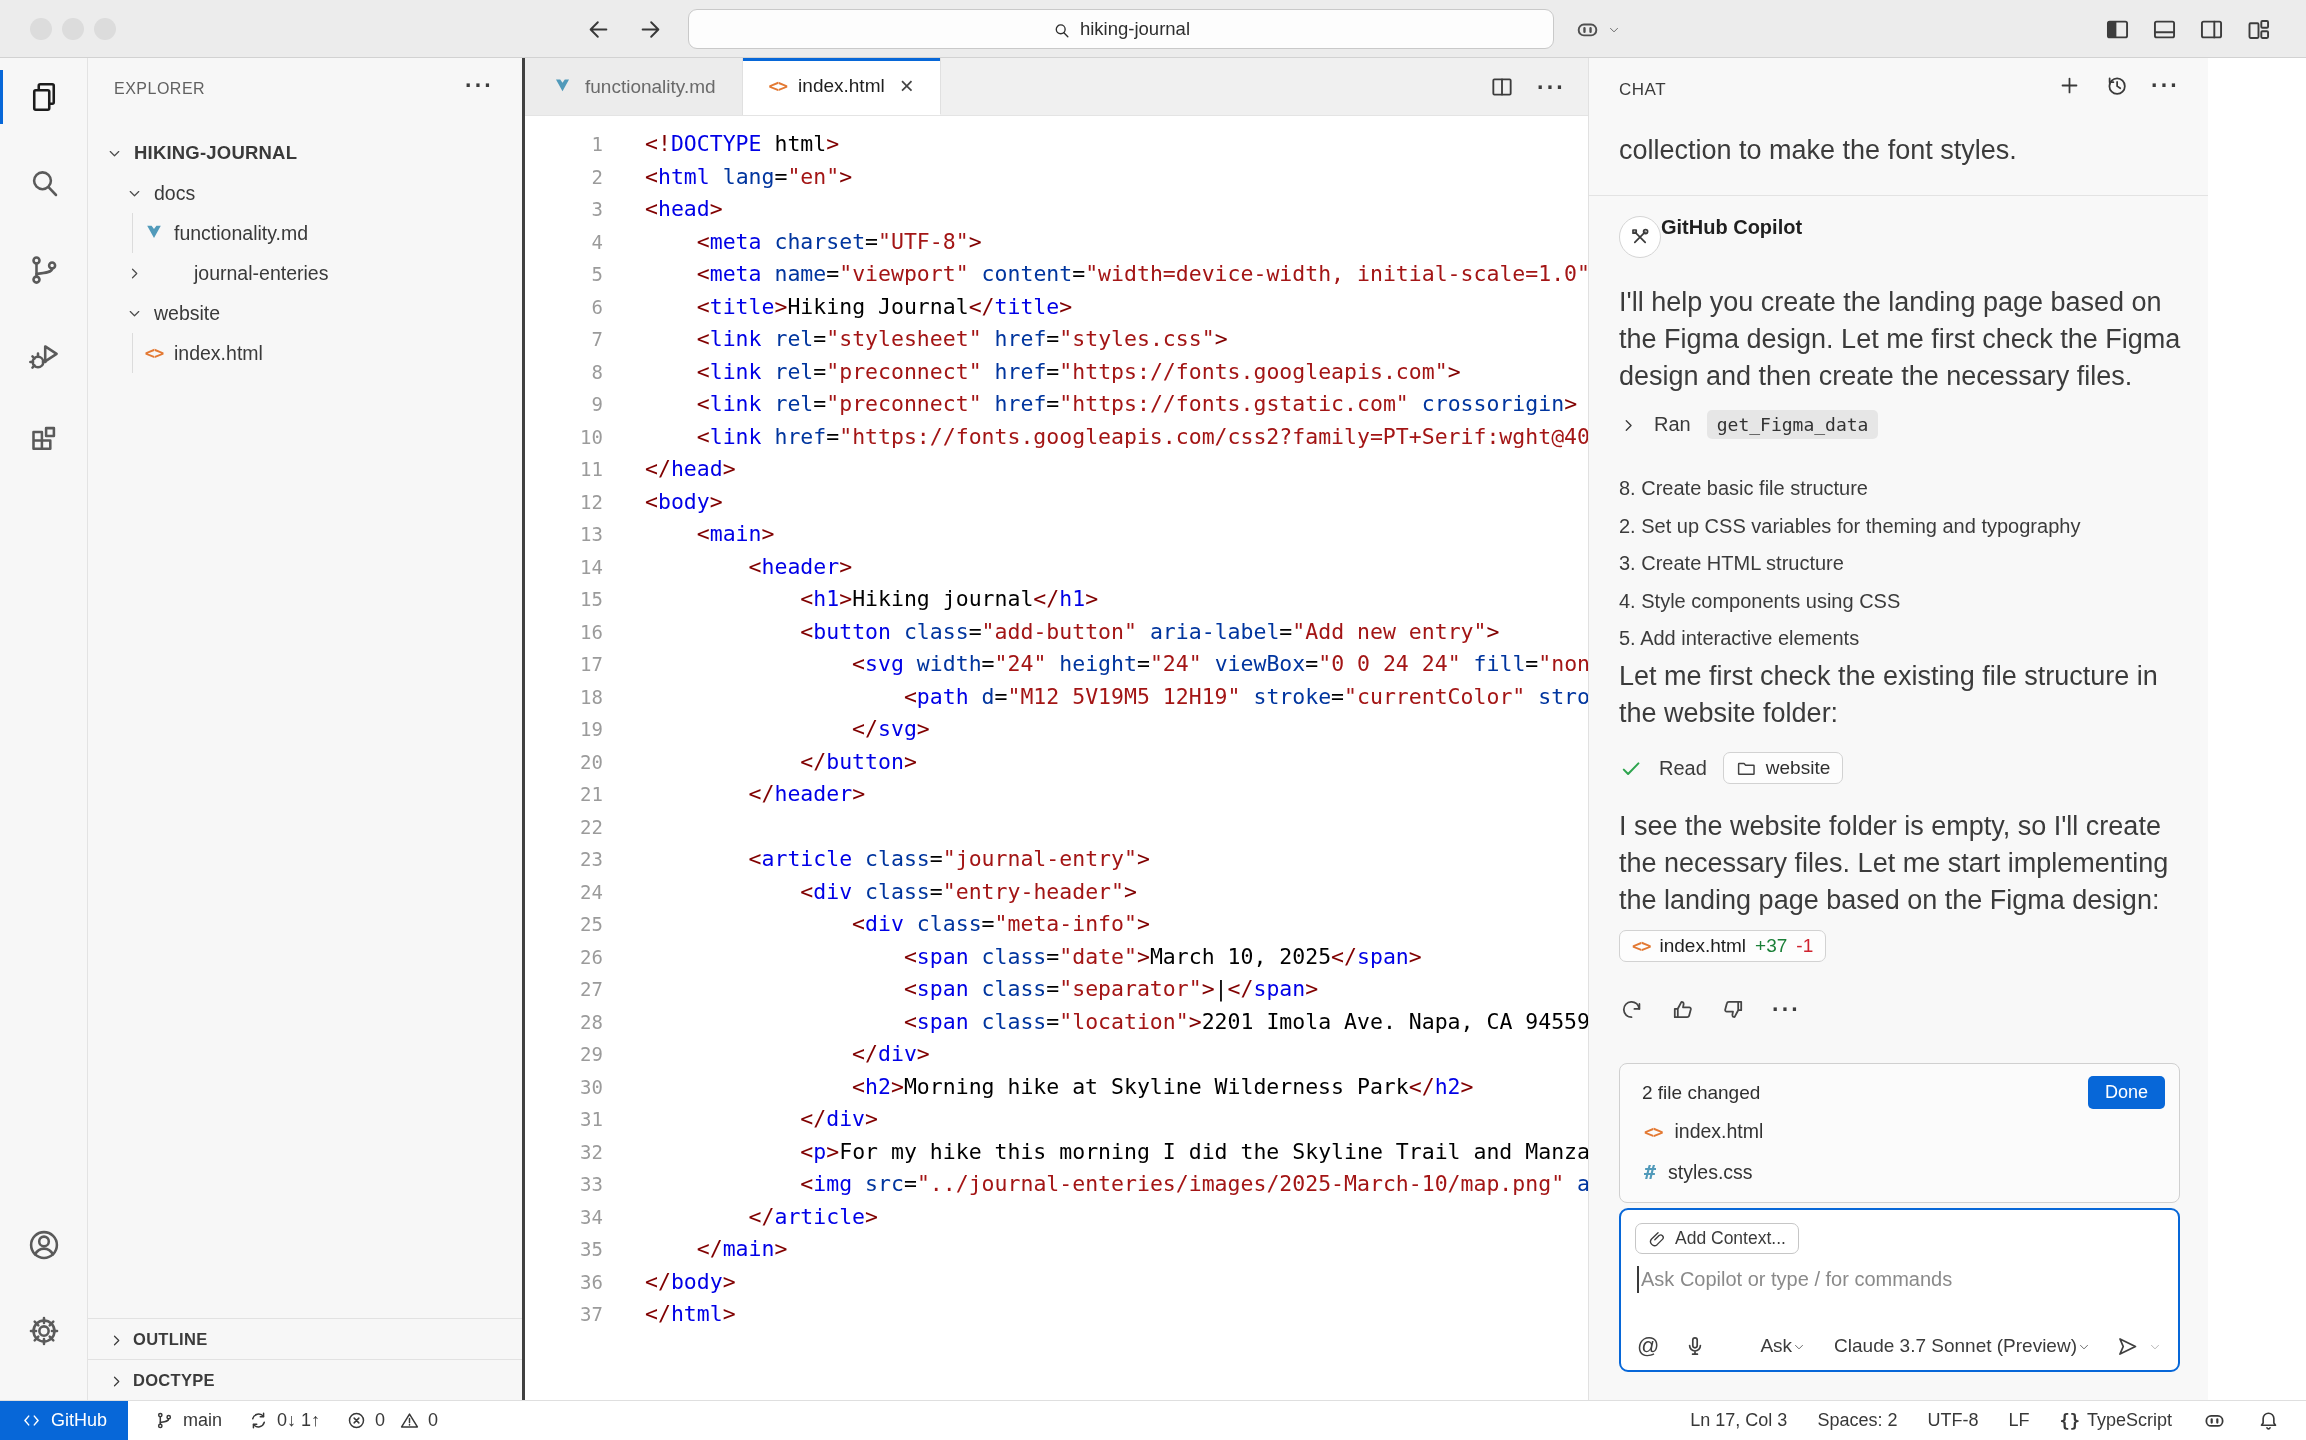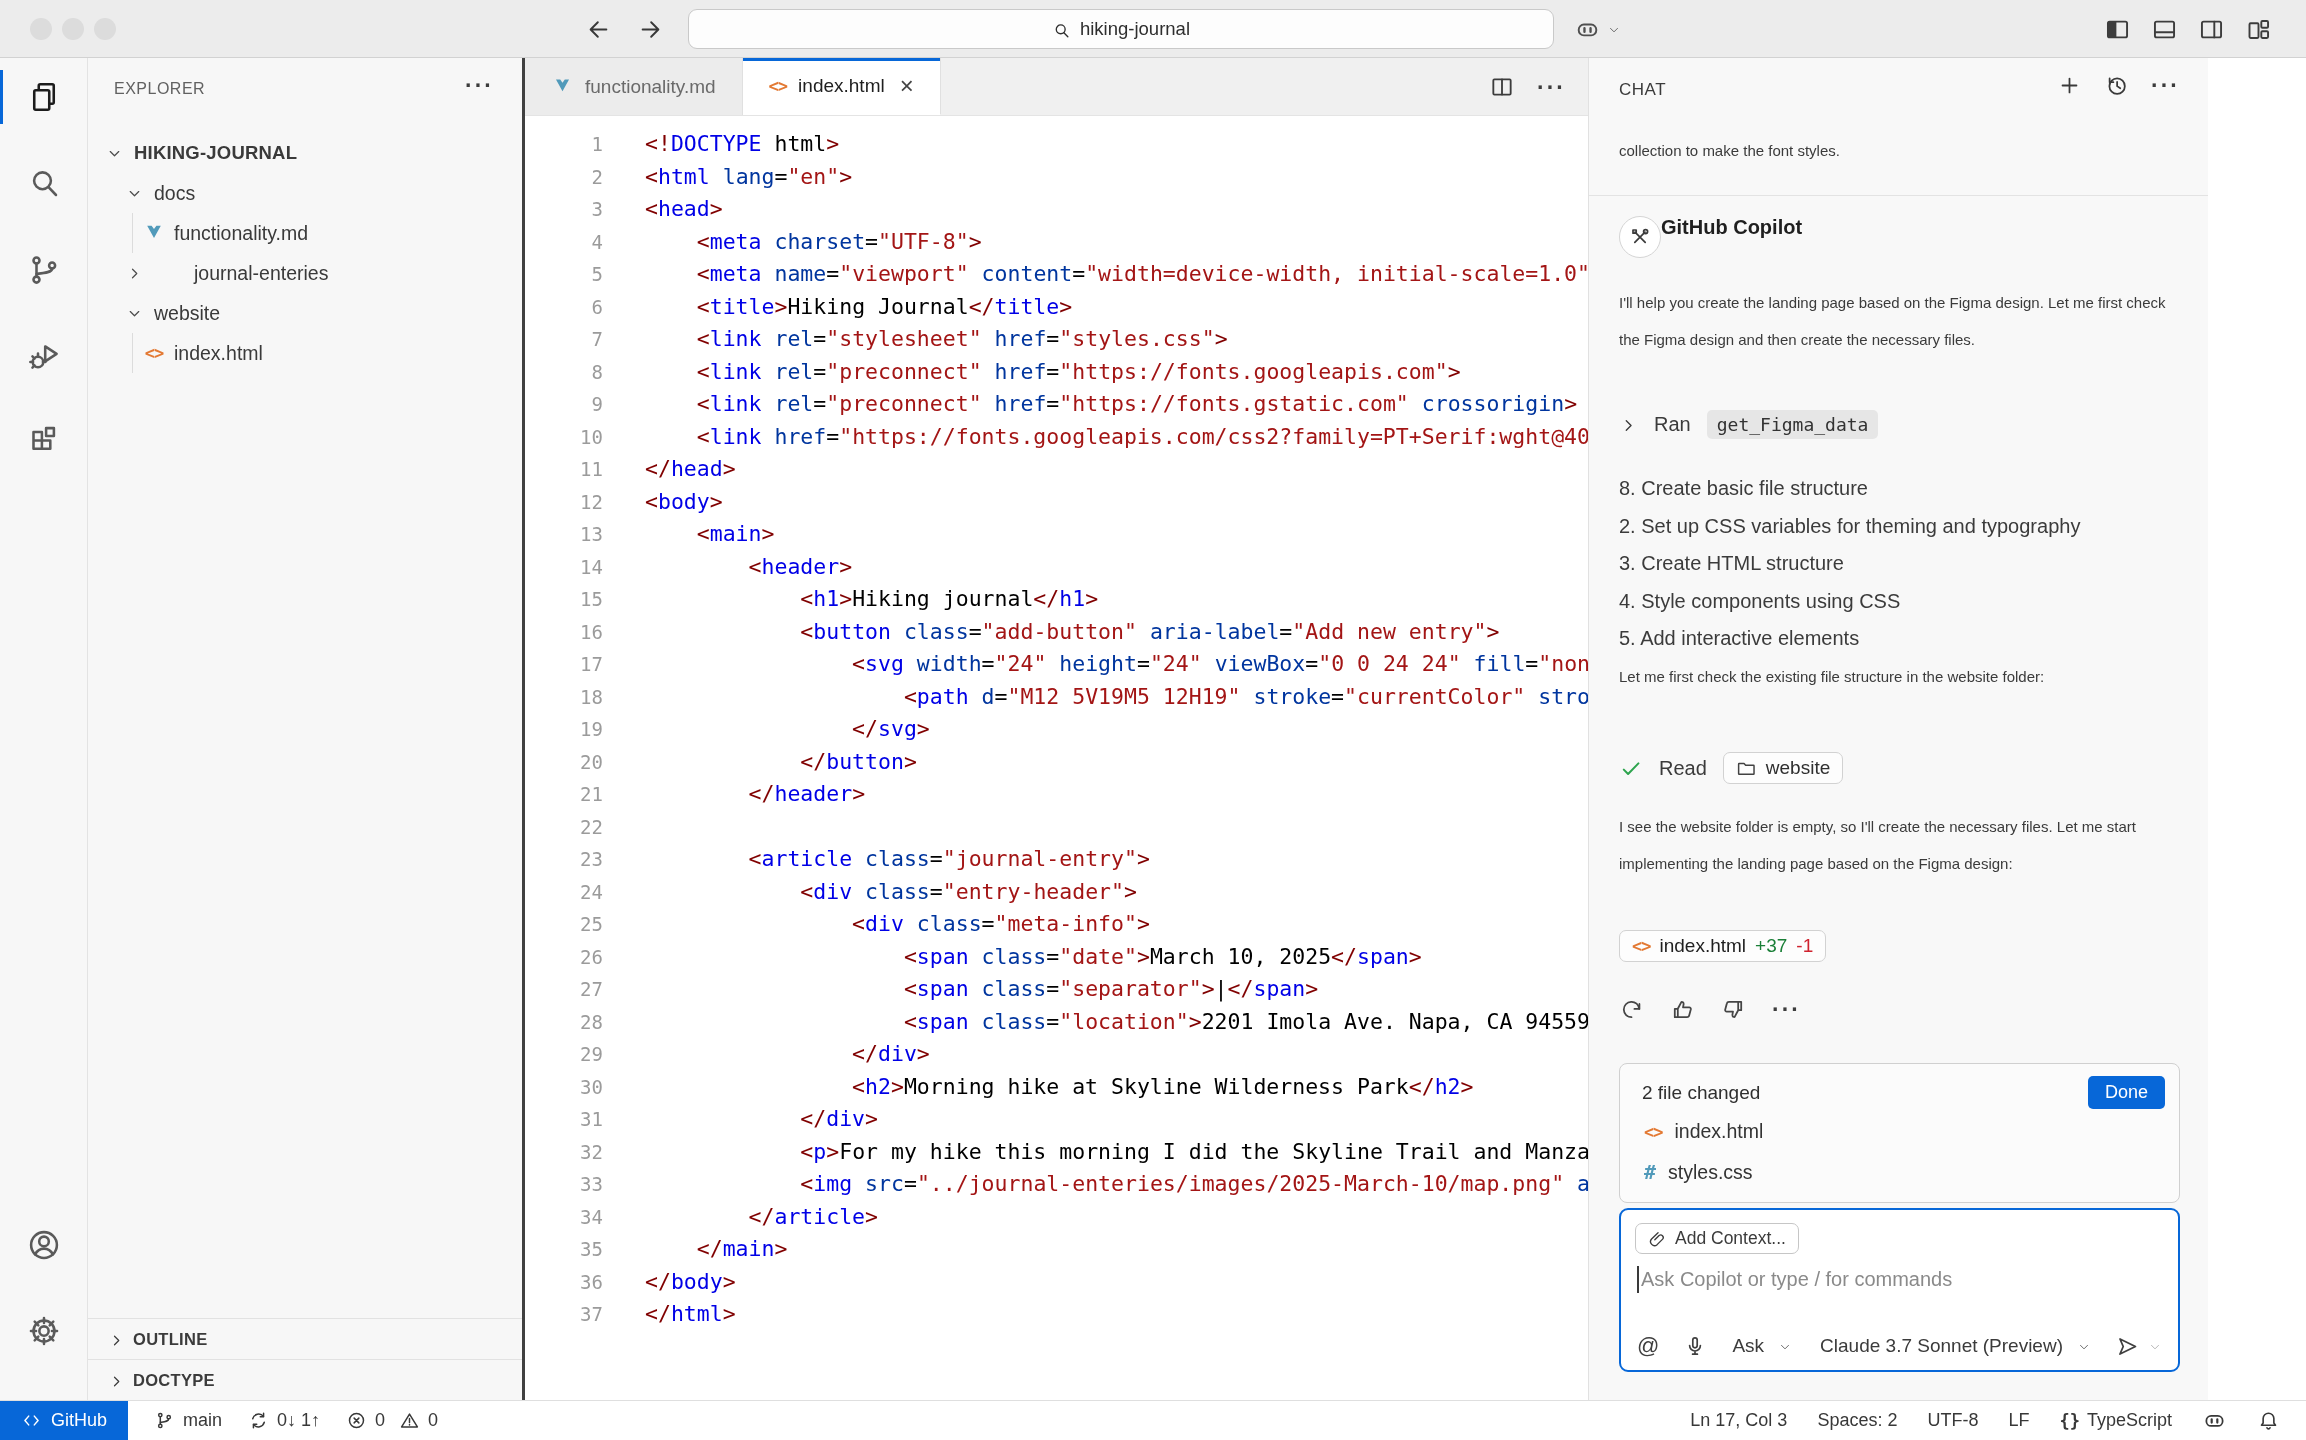--- a/index.html
+++ b/index.html
@@ -46,21 +46,21 @@
 .code{position:absolute;top:58px;left:0;right:0;bottom:0;padding-top:12px;overflow:hidden;background:#fff}
 .cl{height:32.5px;display:flex;white-space:pre}
 .ln{width:78px;text-align:right;color:#9b9b9b;font:19px/32.5px "DejaVu Sans Mono",monospace;flex:none}
 .lc{margin-left:42px;font:21.5px/32.5px "DejaVu Sans Mono",monospace;white-space:pre}
 .tok-t{color:#0000e6}.tok-a{color:#00359e}.tok-s{color:#a31515}.tok-p{color:#800000}.tok-x{color:#000}
 
 .chat{width:620px;background:#f8f8f8;border-left:1px solid #e1e1e1;position:relative;flex:none}
 .cb{position:absolute;left:30px;right:26px}
 .chat-title{font-size:17px;color:#3b3b3b;letter-spacing:.5px}
 .chat-hicons{position:absolute;right:28px;top:14px;display:flex;gap:22px;color:#3a3a3a;align-items:center}
-.msg{font-size:15px;line-height:37px;color:#3b3b3b}
+.msg{font-size:27px;line-height:37px;color:#3b3b3b}
 .divider{position:absolute;left:0;right:0;height:1px;background:#e3e3e3}
 .agent{display:flex;align-items:flex-start;gap:0}
 .avatar{width:42px;height:42px;border-radius:50%;background:#fff;border:1px solid #d5d5d5;
   display:flex;align-items:center;justify-content:center;color:#3b3b3b}
 .agent-name{font-weight:bold;font-size:20px;color:#1f1f1f}
 .ranrow{display:flex;align-items:center;gap:16px;color:#3b3b3b;font-size:20px}
 .code-chip{font:18px "DejaVu Sans Mono",monospace;background:#e6e6e6;border-radius:5px;padding:4px 10px;color:#333}
 .steps div{font-size:20px;line-height:37.5px;color:#3b3b3b}
 .readrow{display:flex;align-items:center;gap:16px;font-size:20px}
 .chip{display:inline-flex;align-items:center;gap:9px;border:1px solid #d2d2d2;border-radius:7px;
@@ -75,21 +75,21 @@
   border:none;border-radius:5px;padding:6px 17px}
 .frow{position:absolute;left:24px;display:flex;align-items:center;gap:12px;font-size:19.5px;color:#333}
 .inputbox{position:absolute;left:30px;right:28px;height:164px;background:#fff;border:2px solid #0767d8;border-radius:9px}
 .ctxpill{position:absolute;left:14px;top:13px;display:inline-flex;align-items:center;gap:8px;
   border:1px solid #c6c6c6;border-radius:7px;padding:4px 12px;font-size:17.5px;color:#3b3b3b}
 .phrow{position:absolute;left:16px;top:56px;display:flex;align-items:center}
 .cursor{width:2px;height:27px;background:#3a3a3a;margin-right:2px}
 .ph{font-size:20px;color:#8a8a8a}
 .inrow{position:absolute;left:16px;right:16px;bottom:11px;display:flex;align-items:center;color:#3f3f3f}
 .atsign{font-size:22px;color:#3f3f3f}
-.ddl{display:flex;align-items:center;gap:14px;font-size:19px;color:#3b3b3b}
+.ddl{display:flex;align-items:center;gap:0;font-size:19px;color:#3b3b3b}
 
 .statusbar{height:40px;background:#fff;border-top:1px solid #dfdfdf;display:flex;align-items:center;font-size:18px;color:#383838}
 .remote{height:100%;background:#0767d8;color:#fff;display:flex;align-items:center;gap:9px;padding:0 21px}
 .sgroup{display:flex;align-items:center;gap:8px;margin-left:26px}
 .sright{margin-left:auto;display:flex;align-items:center;gap:30px;margin-right:26px}
 .sitem{display:flex;align-items:center;gap:7px}
 .braces{font:bold 17px "DejaVu Sans Mono",monospace}
 </style>
 </head>
 <body>

